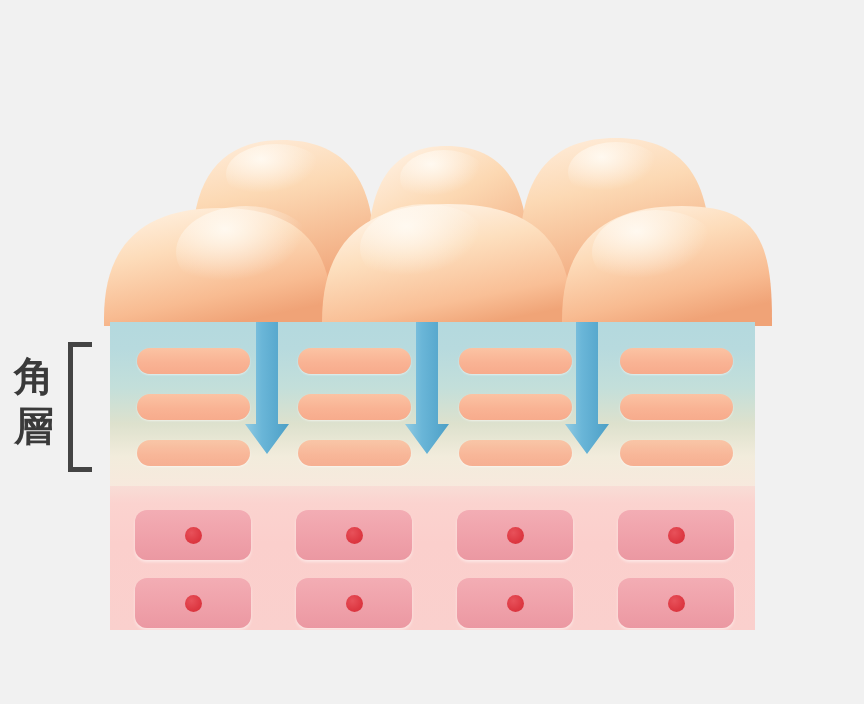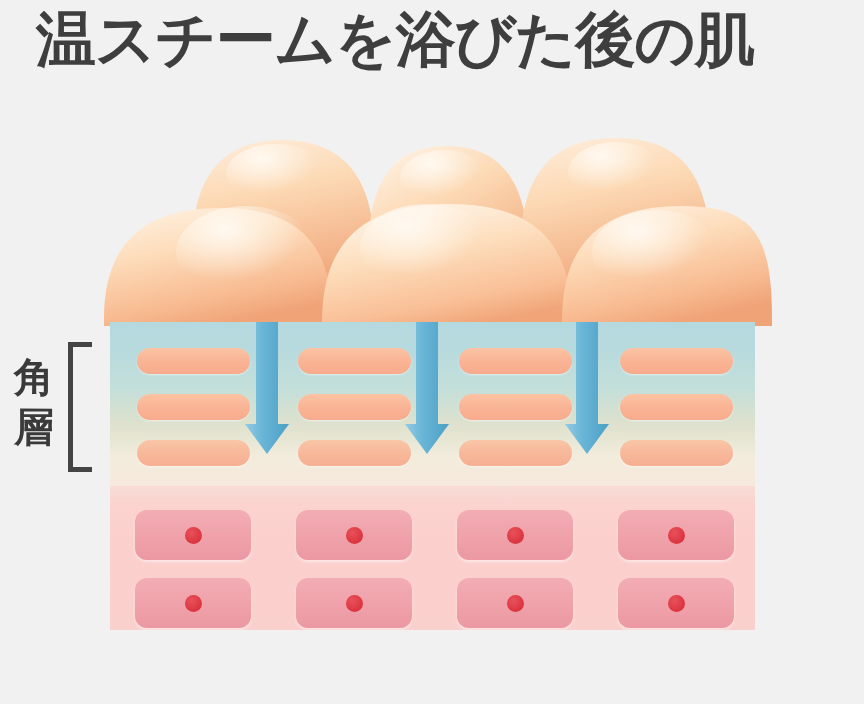--- a/index.html
+++ b/index.html
@@ -145,39 +145,39 @@
   .layer-label {
     position: absolute;
     left: 6px;
     top: 352px;
     width: 56px;
     font-size: 40px;
     line-height: 50px;
     font-weight: bold;
     color: #3a3a3a;
     text-align: center;
+    font-family: Liberation Serif, serif;
   }
 
   
   .caption {
     position: absolute;
     right: 40px;
     top: 645px;
     font-size: 31px;
     line-height: 40px;
     color: #2e2e2e;
     white-space: nowrap;
   }
 </style>
 </head>
 <body>
 
 <div id="page">
 
-  <div class="title">温スチームを浴びた後の肌</div>
 
   <div class="diagram">
 
     <div class="domes">
       <svg width="676" height="216" viewBox="0 0 676 216" xmlns="http://www.w3.org/2000/svg">
         <defs>
           <linearGradient id="domeBack" x1="0" y1="0" x2="0.25" y2="1">
             <stop offset="0%" stop-color="#ffeedd"></stop>
             <stop offset="42%" stop-color="#fcd9b4"></stop>
             <stop offset="100%" stop-color="#f2ab80"></stop>

